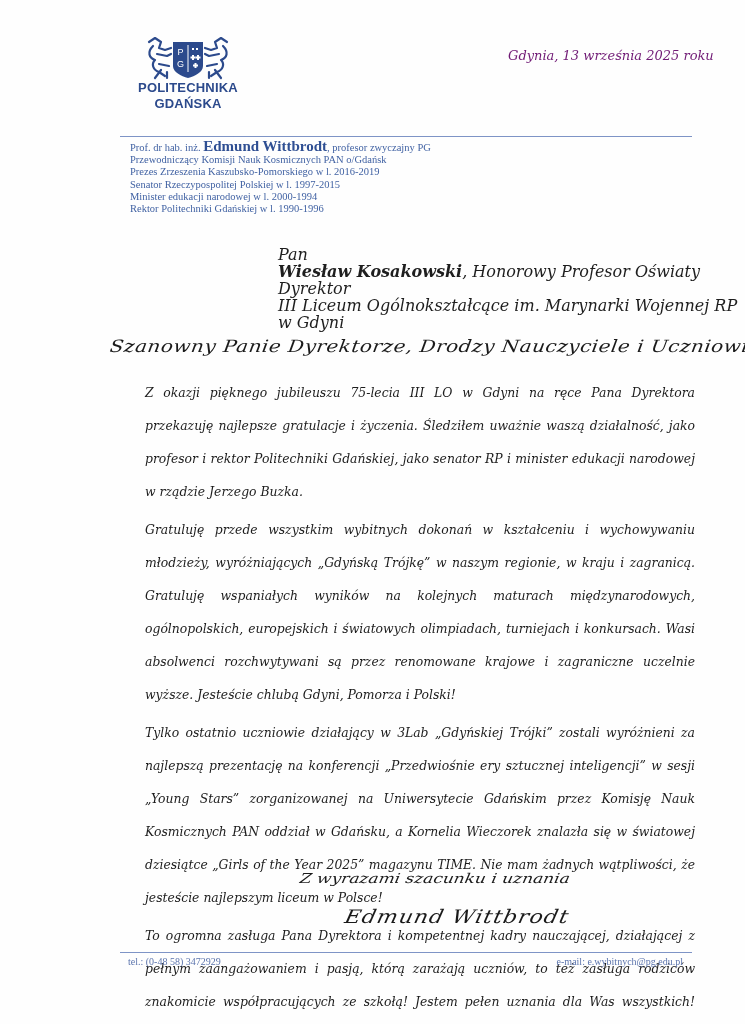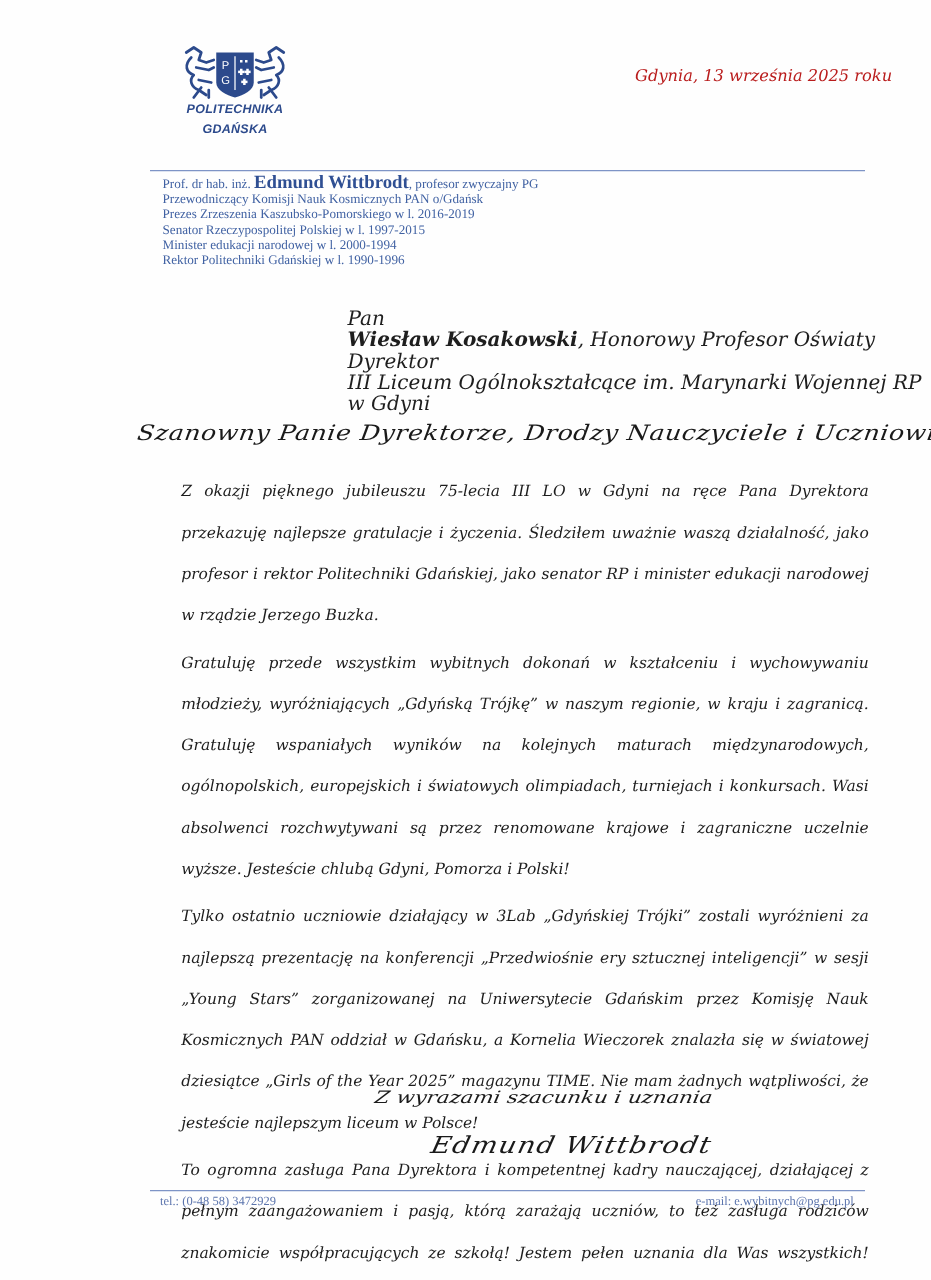--- a/index.html
+++ b/index.html
@@ -2,24 +2,24 @@
 <html><head>
   <meta charset="utf-8">
   <style>
     html, body { margin: 0; padding: 0; background: #ffffff; }
     body { width: 745px; height: 1024px; position: relative; overflow: hidden; }
     .page { position: absolute; left: 0; top: 0; width: 745px; height: 1024px; background: #fefefe; }
 
     
     .logo { position: absolute; left: 128px; top: 36px; width: 120px; text-align: center; }
     .logo svg { display: block; margin: 0 auto; }
-    .logo-text { font-family: "Liberation Sans", sans-serif; font-weight: bold; color: #2c4a8c; font-size: 10px; line-height: 16px; letter-spacing: 0.2px; font-style: italic; }
+    .logo-text { font-family: "Liberation Sans", sans-serif; font-weight: bold; color: #2c4a8c; font-size: 13px; line-height: 16px; letter-spacing: 0.2px; }
 
     
-    .date { position: absolute; left: 508px; top: 54px; font-family: "DejaVu Serif", serif; font-style: italic; font-size: 13px; color: #b91c1c; }
+    .date { position: absolute; left: 508px; top: 48px; font-family: "DejaVu Serif", serif; font-style: italic; font-size: 13px; color: #701a75; }
 
     
     .rule { position: absolute; left: 120px; width: 572px; height: 1px; background: #7e94c6; }
     .rule.top { top: 136px; }
     .rule.bottom { top: 952px; }
 
     
     .sender { position: absolute; left: 130px; top: 140px; font-family: "Liberation Serif", serif; color: #4162a3; font-size: 10.5px; line-height: 12.2px; }
     .sender .name { font-weight: bold; font-size: 15px; color: #2f4f93; }
 

